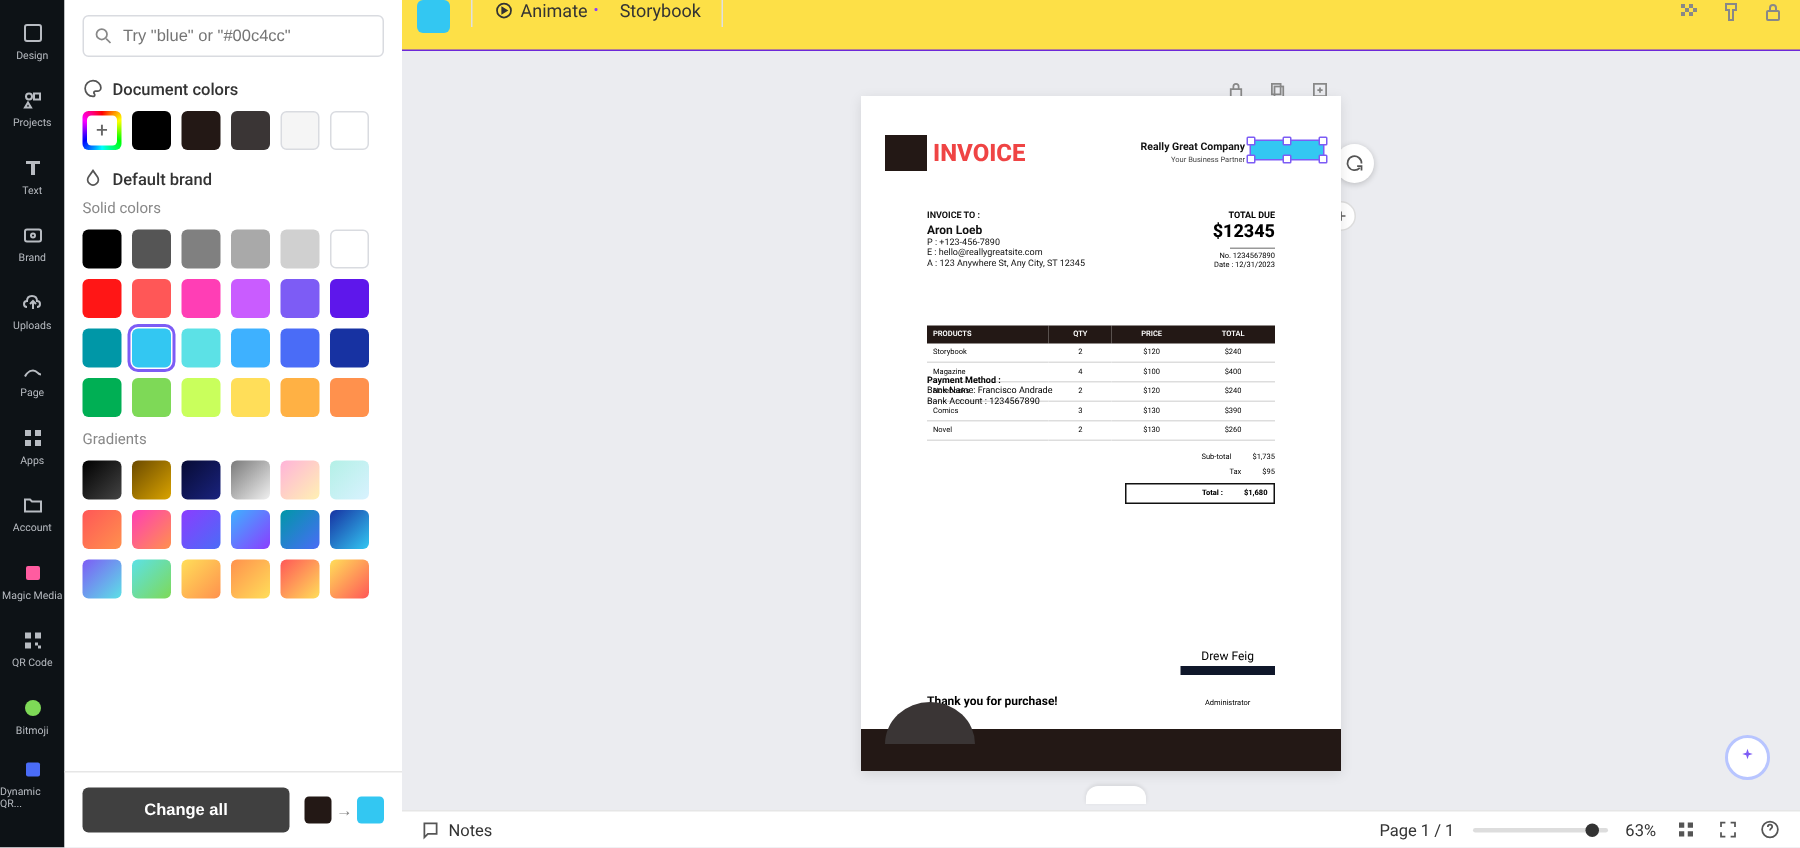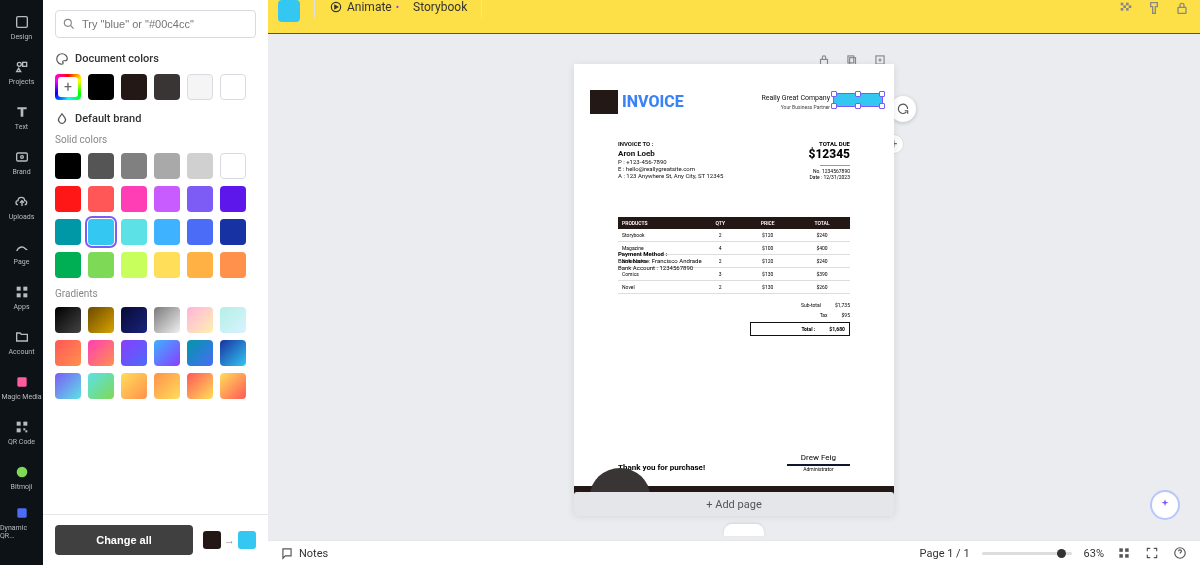--- a/index.html
+++ b/index.html
@@ -8,21 +8,21 @@
 
 .rail { position: absolute; left: 0; top: 0; width: 43px; height: 565px; background: #0d1216; display: flex; flex-direction: column; align-items: center; padding-top: 4px; }
 .rail-item { width: 43px; height: 45px; display: flex; flex-direction: column; align-items: center; justify-content: center; color: #b8bcc2; font-size: 7px; cursor: pointer; }
 .rail-item .ico { width: 18px; height: 18px; margin-bottom: 2px; display: flex; align-items: center; justify-content: center; }
 
 
 .panel { position: absolute; left: 43px; top: 0; width: 225px; height: 565px; background: #fff; display: flex; flex-direction: column; }
 .panel-inner { flex: 1; overflow-y: auto; padding: 10px 12px 0 12px; }
 .search { display: flex; align-items: center; border: 1px solid #d9dbe0; border-radius: 4px; height: 28px; padding: 0 6px; margin-bottom: 14px; }
 .search input { border: none; outline: none; flex: 1; font-size: 11px; color: #555; background: transparent; margin-left: 6px; }
-.sect-head { display: flex; font-size: 11px; color: #333; margin-bottom: 8px; font-weight: 500; }
+.sect-head { display: flex; align-items: center; font-size: 11px; color: #333; margin-bottom: 8px; font-weight: 500; }
 .sect-head .ico { width: 14px; height: 14px; margin-right: 6px; }
 .swatch-row { display: flex; gap: 7px; margin-bottom: 12px; flex-wrap: wrap; }
 .swatch { width: 26px; height: 26px; border-radius: 4px; cursor: pointer; }
 .swatch.outlined { border: 1px solid #d9dbe0; }
 .swatch.rainbow { background: conic-gradient(#f00,#ff0,#0f0,#0ff,#00f,#f0f,#f00); position: relative; }
 .swatch.rainbow::after { content: "+"; position: absolute; inset: 3px; background: #fff; border-radius: 3px; display: flex; align-items: center; justify-content: center; font-size: 14px; color: #666; }
 .brand-btn { height: 34px; border: none; background: #f1f2f4; border-radius: 4px; color: #333; font-size: 11px; cursor: pointer; display: flex; align-items: center; justify-content: center; gap: 6px; margin-bottom: 18px; }
 .sub-label { font-size: 10px; color: #888; margin-bottom: 8px; }
 .grid6 { display: grid; grid-template-columns: repeat(6, 26px); gap: 7px; margin-bottom: 10px; }
 .grid6 .swatch.selected { outline: 2px solid #7d5cf5; outline-offset: 1px; }
@@ -38,22 +38,22 @@
 .tb-btn sup { color: #8b3dff; font-size: 10px; }
 .tb-sep { width: 1px; height: 18px; background: #e0e0e0; }
 .tb-right { margin-left: auto; display: flex; gap: 12px; }
 
 
 .canvas-area { position: absolute; left: 268px; top: 34px; right: 0; bottom: 25px; background: #ebecf0; overflow: hidden; }
 .canvas-toolbar-float { position: absolute; top: 16px; right: 310px; display: flex; gap: 8px; }
 .float-btn { width: 20px; height: 20px; display: flex; align-items: center; justify-content: center; color: #888; cursor: pointer; font-size: 13px; }
 .page { position: absolute; left: 306px; top: 30px; width: 320px; height: 450px; background: #fff; box-shadow: 0 2px 8px rgba(0,0,0,.1); font-size: 5px; }
 .page .logo-sq { position: absolute; left: 16px; top: 26px; width: 28px; height: 24px; background: #231815; }
-.page .title { position: absolute; left: 48px; top: 28px; font-size: 16px; font-weight: 800; color: #3b82f6; }
-.page .company { position: absolute; right: 64px; top: 30px; font-size: 7px; font-weight: 400; color: #111; text-align: left; }
+.page .title { position: absolute; left: 48px; top: 28px; font-size: 16px; font-weight: 800; color: #ef4444; }
+.page .company { position: absolute; right: 64px; top: 30px; font-size: 7px; font-weight: 700; color: #111; text-align: left; }
 .page .company-sub { position: absolute; right: 64px; top: 40px; font-size: 5px; color: #444; text-align: right; }
 .page .sel-box { position: absolute; right: 12px; top: 30px; width: 48px; height: 12px; background: #33c7f2; outline: 1px solid #7d5cf5; }
 .sel-h { position: absolute; width: 6px; height: 6px; background: #fff; border: 1px solid #7d5cf5; border-radius: 1px; }
 .refresh-circle { position: absolute; right: 284px; top: 62px; width: 26px; height: 26px; background: #fff; border-radius: 50%; box-shadow: 0 1px 4px rgba(0,0,0,.2); display: flex; align-items: center; justify-content: center; cursor: pointer; }
 .page-content { position: absolute; left: 44px; right: 44px; top: 76px; }
 .inv-left { font-size: 6px; color: #111; }
 .inv-left .lbl { font-weight: 700; }
 .inv-right { position: absolute; right: 0; top: 0; text-align: right; }
 .inv-right .lbl { font-size: 6px; font-weight: 700; }
 .inv-right .amt { font-size: 12px; font-weight: 800; }
@@ -62,21 +62,21 @@
 .tbl th:first-child { text-align: left; }
 .tbl td { border-bottom: 1px solid #ddd; padding: 3px 4px; text-align: center; }
 .tbl td:first-child { text-align: left; }
 .totals { margin-top: 6px; }
 .totals-row { display: flex; justify-content: flex-end; font-size: 5px; padding: 2px 0; }
 .totals-row .l { width: 50px; text-align: right; margin-right: 14px; }
 .totals-row.total { font-weight: 800; border: 1px solid #111; padding: 3px 4px; margin-top: 2px; width: 100px; margin-left: auto; }
 .pay-method { position: absolute; top: 110px; left: 0; font-size: 6px; }
 .thank-row { position: absolute; bottom: 42px; left: 44px; right: 44px; display: flex; justify-content: space-between; align-items: flex-end; }
 .admin { text-align: center; font-size: 5px; }
-.admin .nm { font-size: 8px; border-bottom: 2px solid #0f172a; padding: 0 14px 2px; margin-bottom: 0; }
+.admin .nm { font-size: 8px; border-bottom: 6px solid #0f172a; padding: 0 14px 2px; margin-bottom: 16px; }
 .footer-shape { position: absolute; left: 0; right: 0; bottom: 0; height: 28px; background: #231815; }
 .footer-shape::before { content: ""; position: absolute; top: -18px; left: 16px; width: 60px; height: 28px; background: #3a3535; border-radius: 50% 50% 0 0 / 100% 100% 0 0; }
 
 .float-pair { position: absolute; right: 296px; top: 100px; display: flex; gap: 8px; }
 .float-circle { width: 20px; height: 20px; background: #fff; border: 1px solid #ddd; border-radius: 50%; display: flex; align-items: center; justify-content: center; font-size: 12px; color: #666; cursor: pointer; }
 
 .add-page { position: absolute; bottom: 24px; left: 306px; width: 320px; height: 24px; background: #e5e6ea; display: flex; align-items: center; justify-content: center; font-size: 11px; color: #555; cursor: pointer; border-radius: 3px; }
 .assist-btn { position: absolute; right: 20px; bottom: 20px; width: 30px; height: 30px; border-radius: 50%; background: #fff; border: 2px solid #b8c5ff; display: flex; align-items: center; justify-content: center; cursor: pointer; color: #7d5cf5; }
 .collapse { position: absolute; bottom: 4px; left: 456px; width: 40px; height: 12px; background: #fff; border-radius: 8px 8px 0 0; box-shadow: 0 -1px 3px rgba(0,0,0,.1); cursor: pointer; }
 
@@ -463,21 +463,20 @@
     <div class="thank-row">
       <div style="font-size:8px;font-weight:700">Thank you for purchase!</div>
       <div class="admin">
         <div class="nm">Drew Feig</div>
         <div>Administrator</div>
       </div>
     </div>
     <div class="footer-shape"></div>
   </div>
 
-  <div class="add-page">+ Add page</div>
   <div class="collapse"></div>
   <div class="assist-btn">
     <svg viewBox="0 0 24 24" width="14" height="14" fill="currentColor">
         <path d="M12 2l1.5 4.5L18 8l-4.5 1.5L12 14l-1.5-4.5L6 8l4.5-1.5z"></path>
       </svg>
   </div>
 </div>
 
 <div class="bottom">
   <div class="notes-btn">

